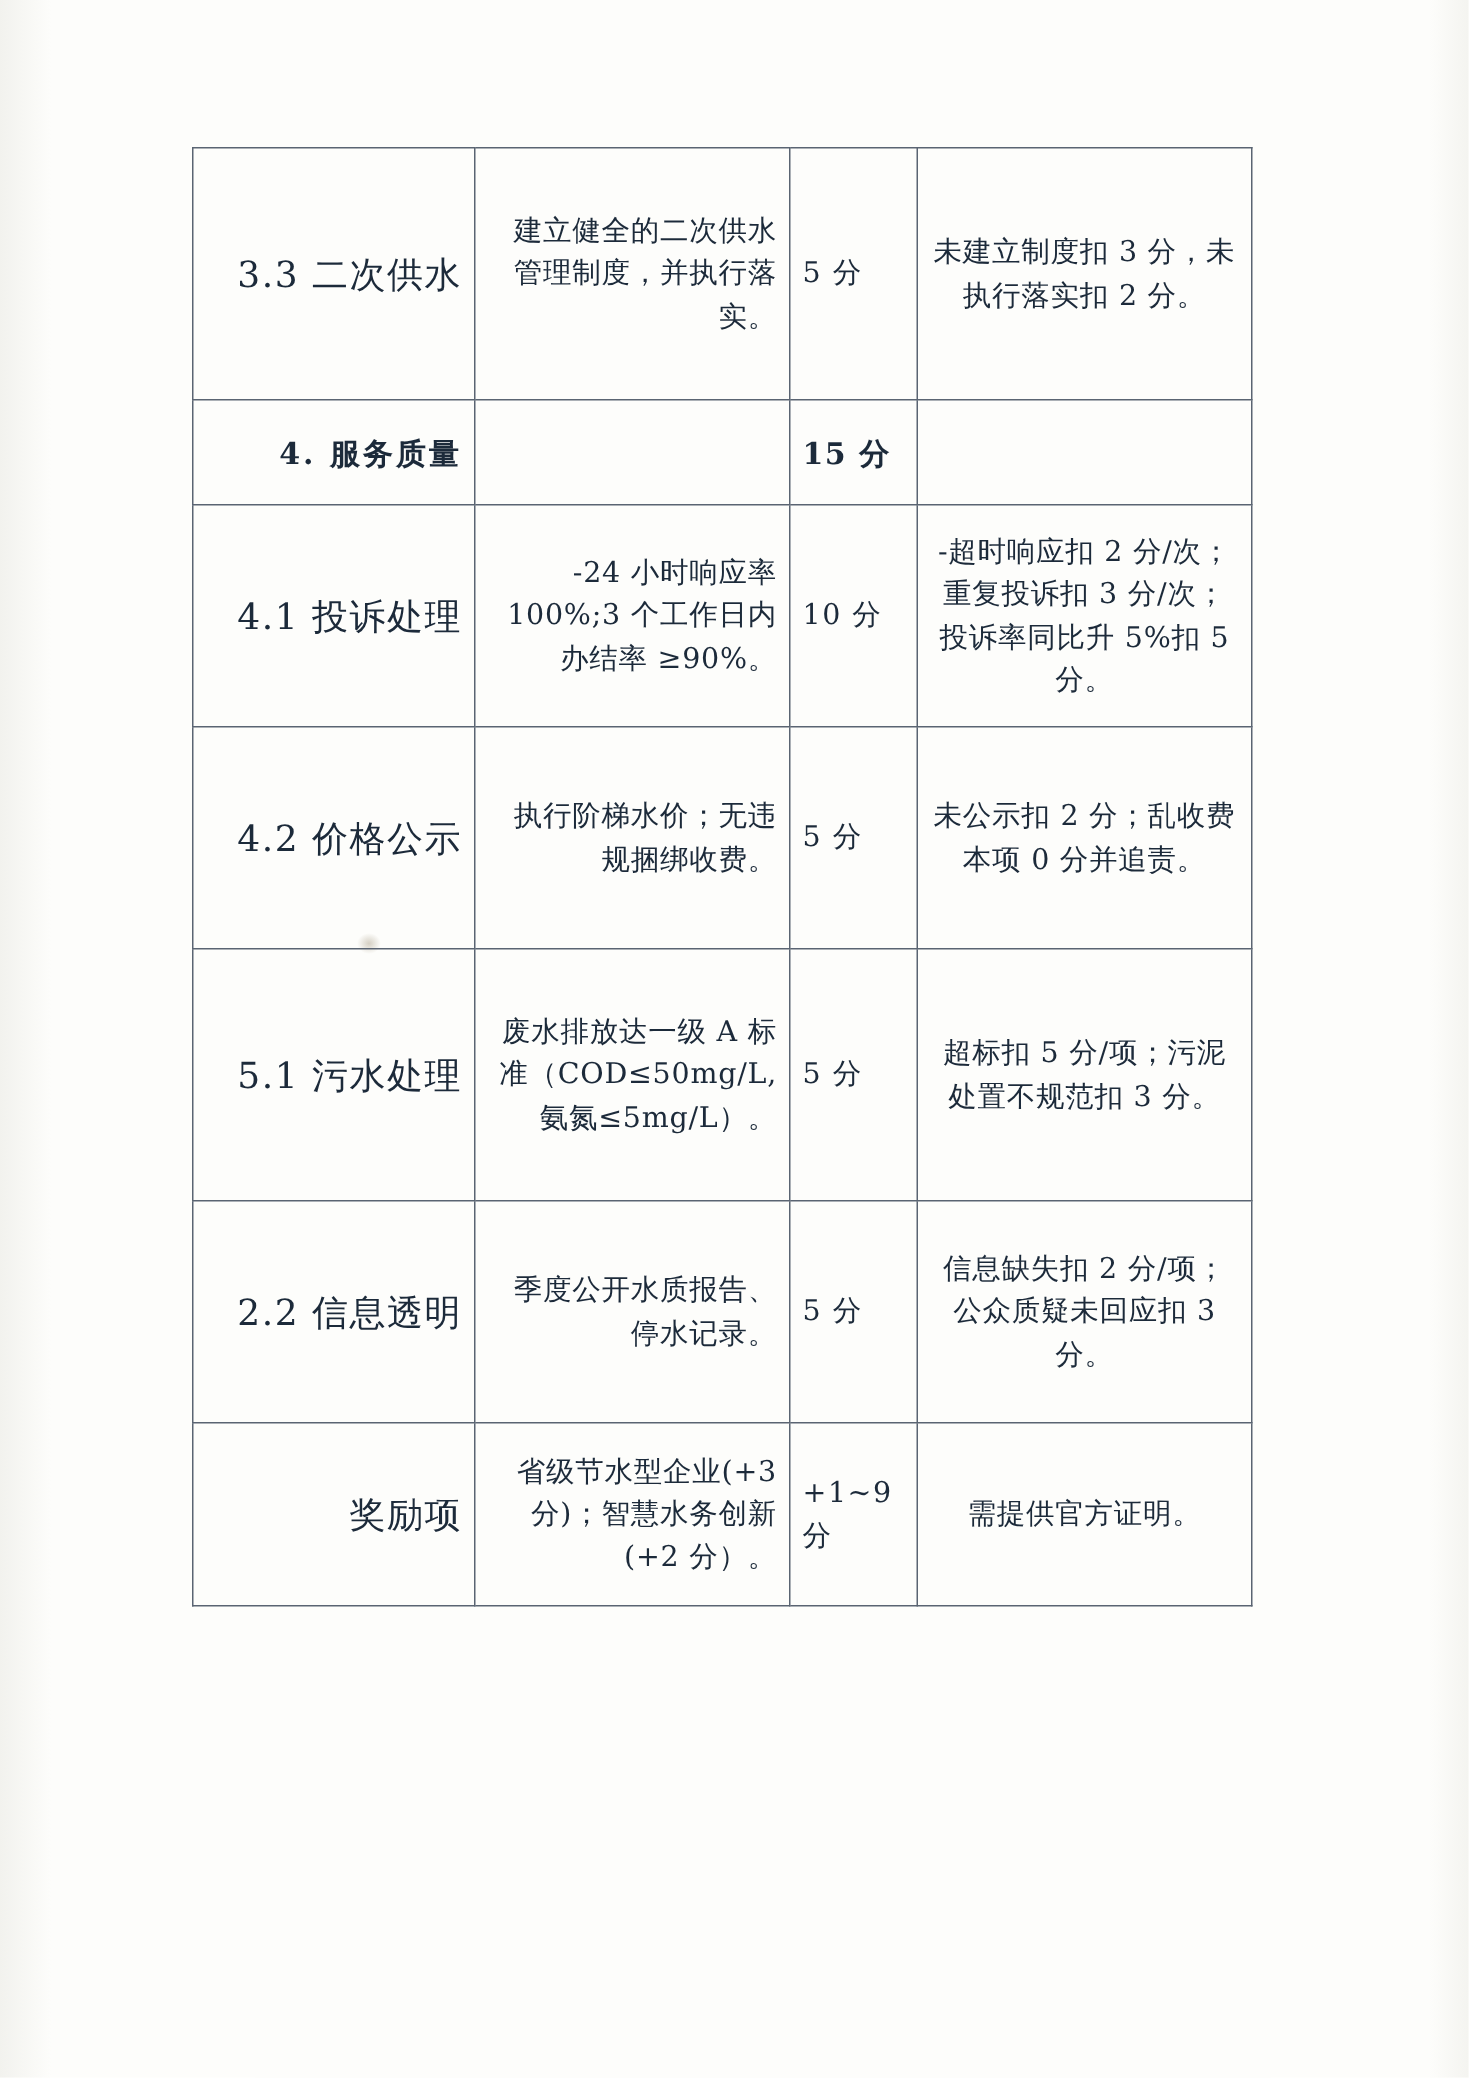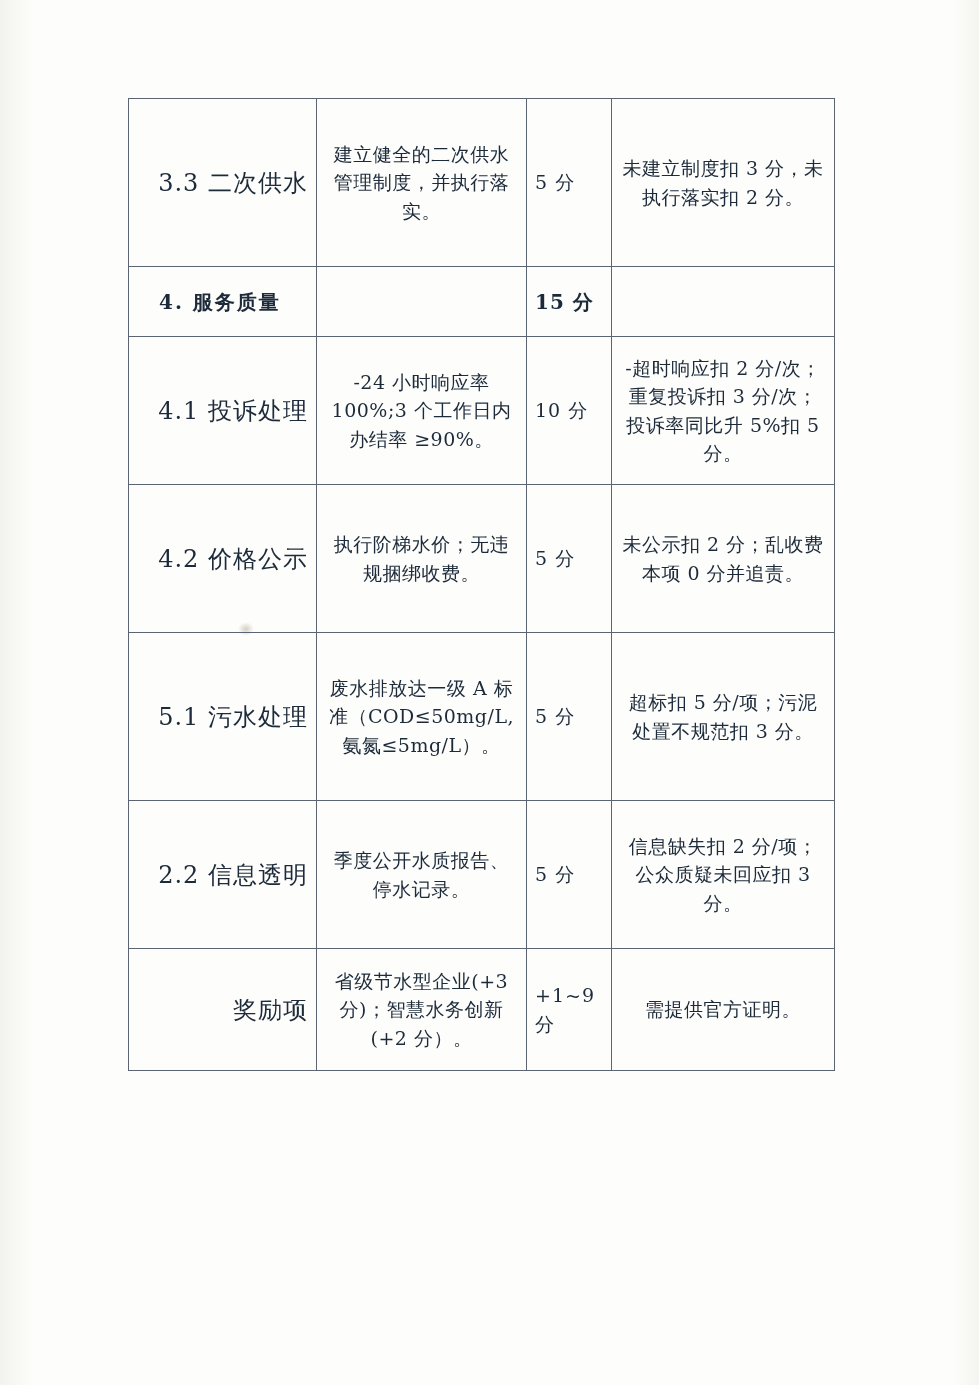--- a/index.html
+++ b/index.html
@@ -55,21 +55,21 @@
 
   .cell-item {
     text-align: right;
     font-size: 24px;
     letter-spacing: 1px;
   }
   .cell-item.indent {
     padding-left: 26px;
   }
   .cell-std {
-    text-align: center;
+    text-align: right;
     font-size: 19px;
     letter-spacing: 0.5px;
     padding-left: 16px;
     padding-right: 10px;
   }
   .cell-score {
     text-align: left;
     font-size: 19px;
     letter-spacing: 1px;
   }
@@ -77,21 +77,21 @@
     text-align: center;
     font-size: 19px;
     letter-spacing: 0.5px;
     padding-left: 12px;
     padding-right: 12px;
   }
   .section-row td {
     font-weight: bold;
   }
   .section-row .cell-item {
-    text-align: left;
+    text-align: right;
     padding-left: 30px;
     font-size: 20px;
     letter-spacing: 2px;
     margin-left: 20px;
   }
   .section-row .cell-score {
     font-weight: bold;
     font-size: 20px;
   }
   .h-tall { height: 168px; }

